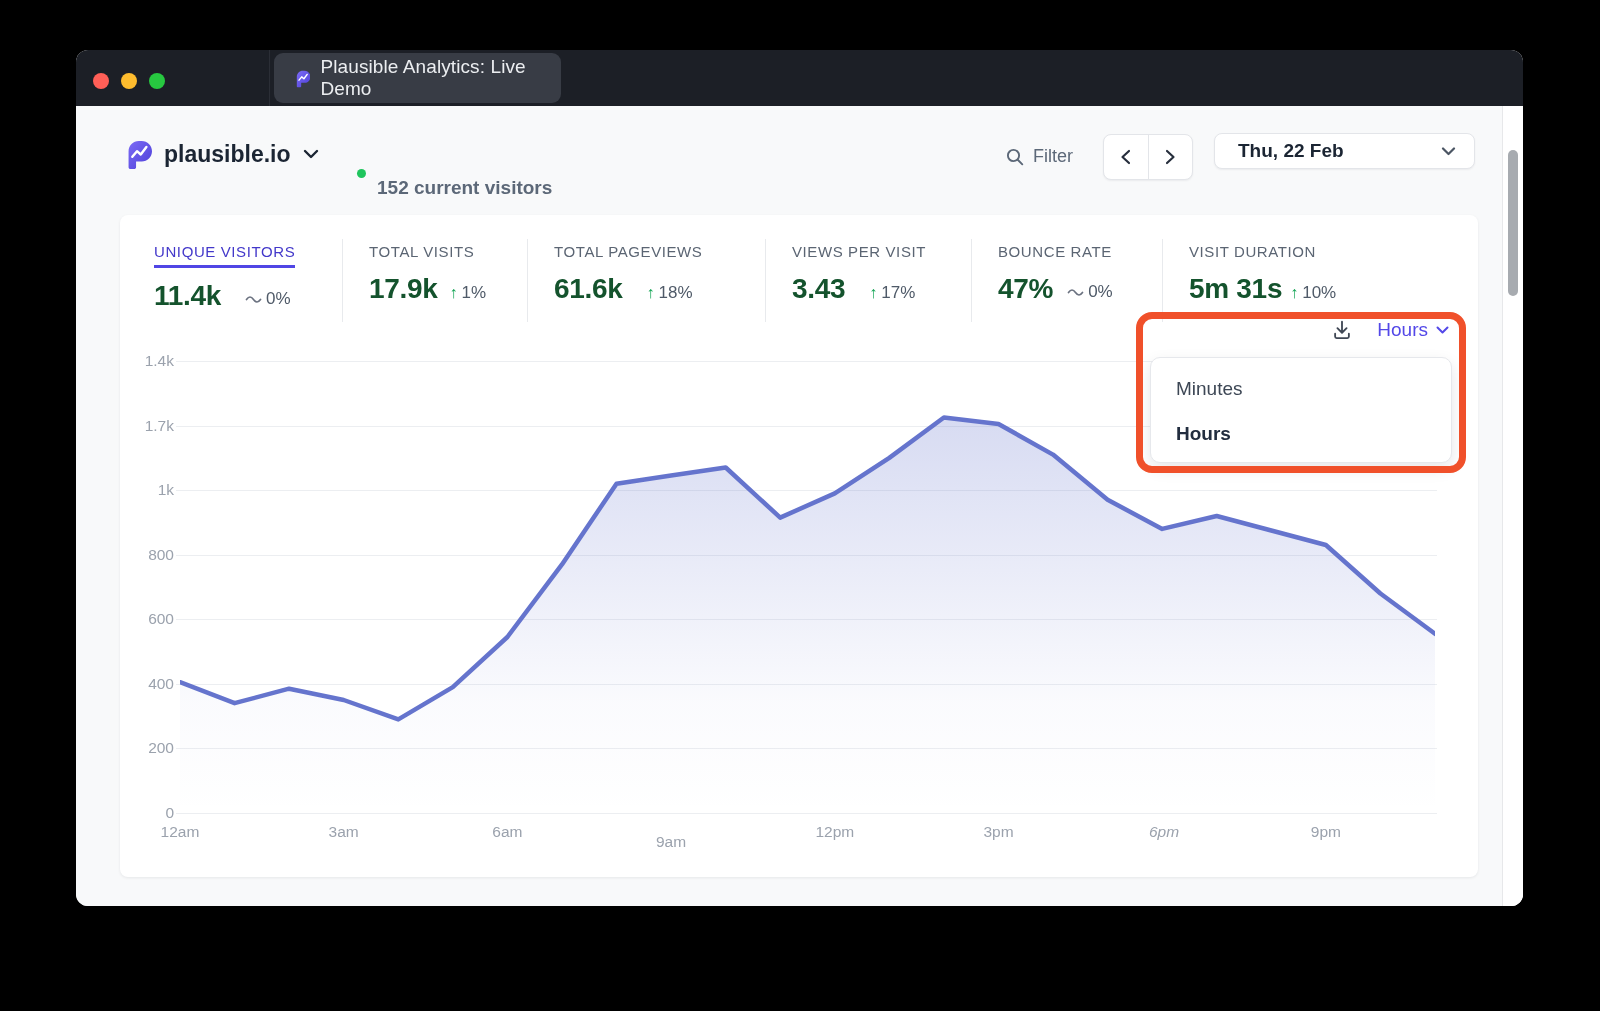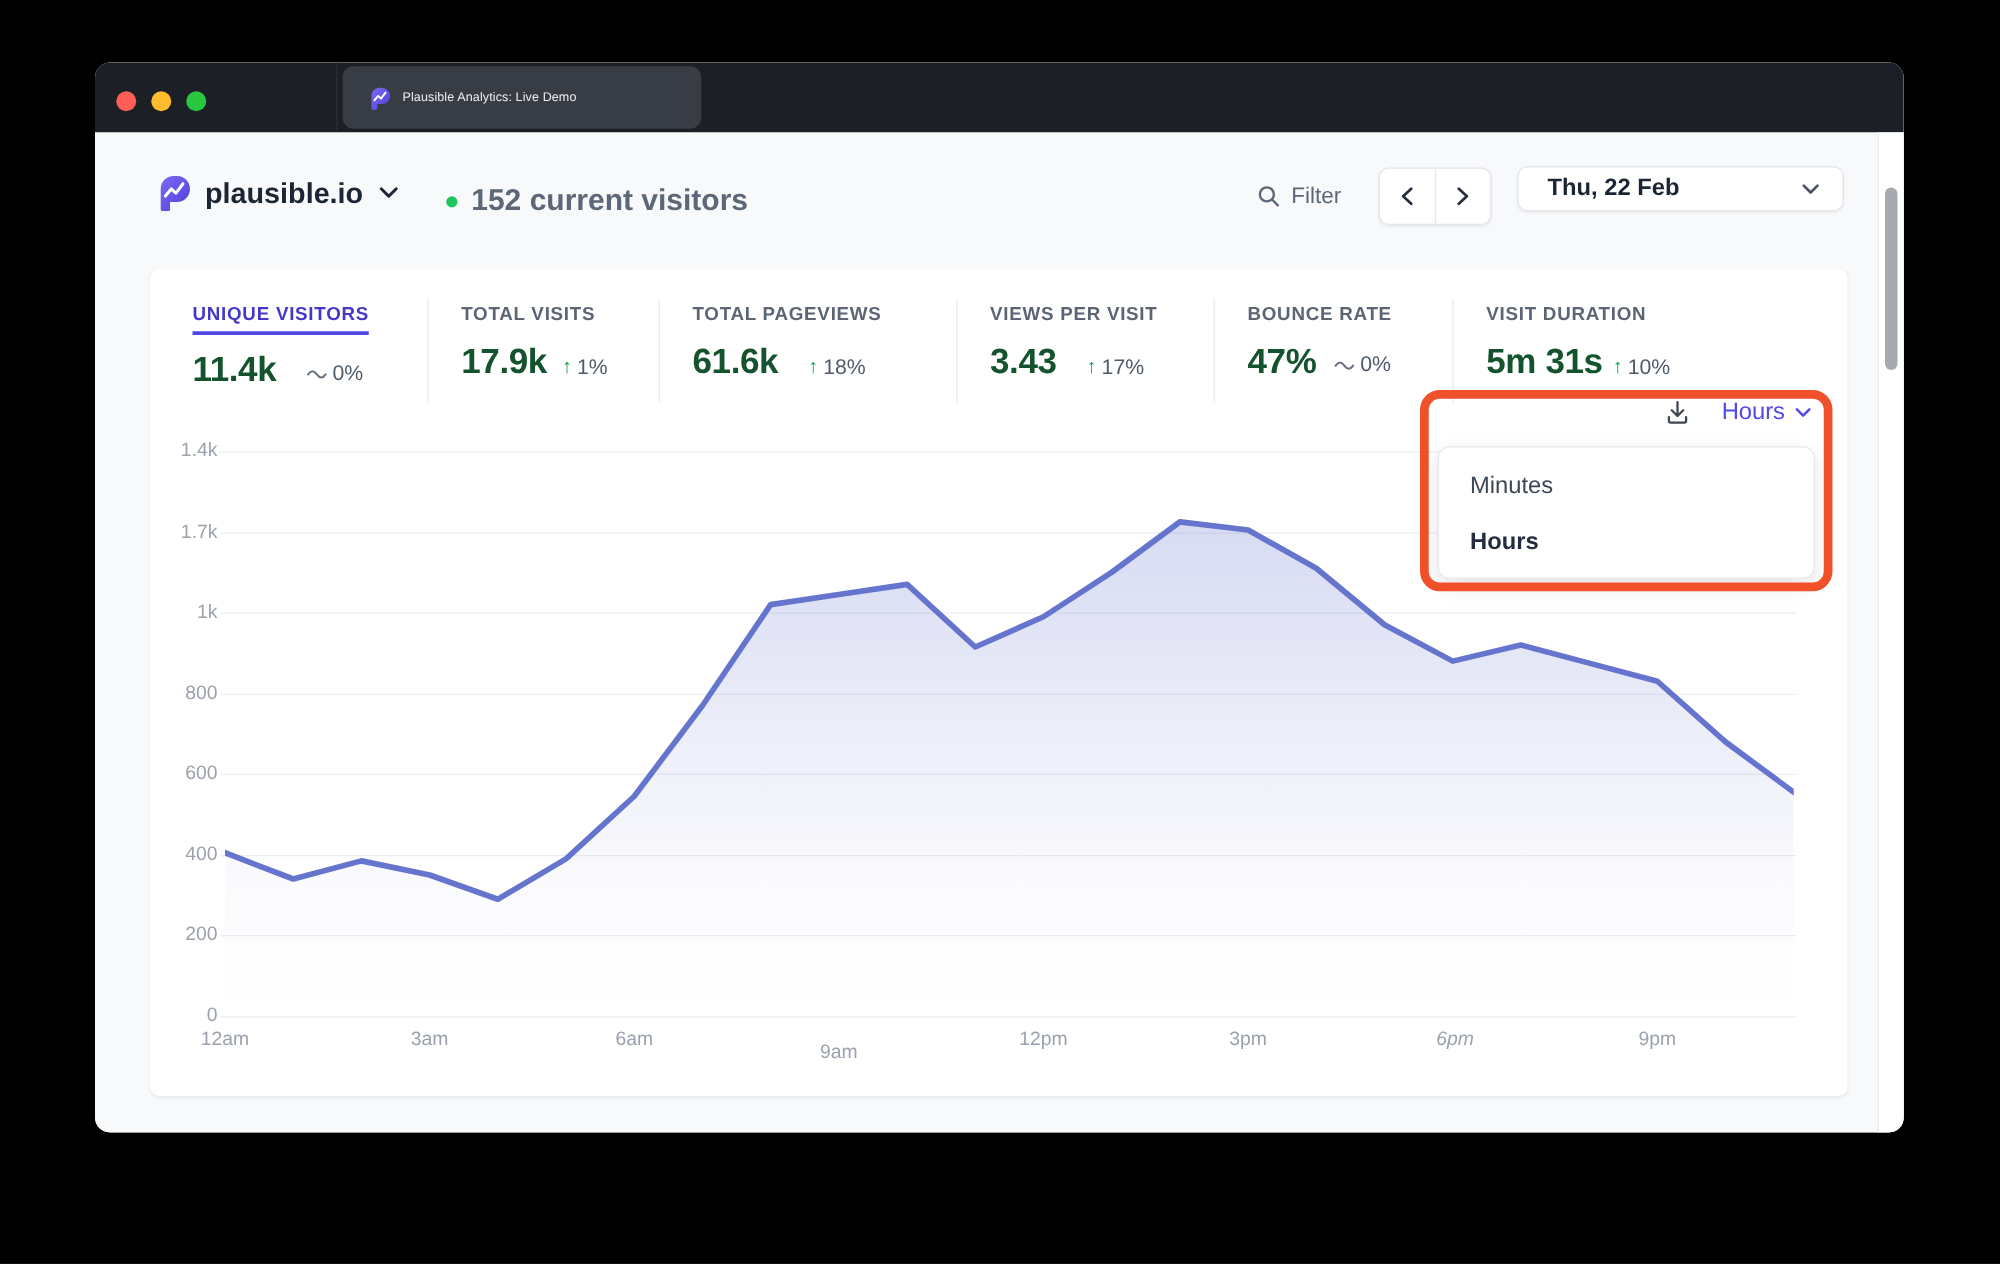--- a/index.html
+++ b/index.html
@@ -10,53 +10,53 @@
             border-radius:12px; overflow:hidden; background:#f8f9fa; }
 
   
   .titlebar { position:relative; height:56px; background:#1c1f26; }
   .traffic { position:absolute; left:17px; top:23px; display:flex; gap:12px; }
   .traffic span { width:16px; height:16px; border-radius:50%; display:block; }
   .tl-red { background:#ff5f57; } .tl-yellow { background:#febc2e; } .tl-green { background:#27c840; }
   .tb-divider { position:absolute; left:193px; top:0; width:1px; height:56px; background:#2b2e36; }
   .tab { position:absolute; left:198px; top:3px; width:287px; height:50px; background:#383c45;
          border-radius:9px; display:flex; align-items:center; padding-left:19px; gap:10px; }
-  .tab-title { color:#eceef1; font-size:10px; font-weight:500; letter-spacing:.1px; }
+  .tab-title { color:#eceef1; font-size:19px; font-weight:500; letter-spacing:.1px; }
 
   
   .content { position:relative; height:800px; background:#f8f9fa; }
 
   .scroll-gutter { position:absolute; right:0; top:0; width:21px; height:800px; background:#fff; border-left:1px solid #e7e8ea; }
   .scroll-thumb { position:absolute; left:5px; top:44px; width:10px; height:146px; border-radius:5px; background:#a7abb0; }
   .site-picker { position:absolute; left:46px; top:33px; display:flex; align-items:center; gap:12px; cursor:pointer; }
   .site-name { font-size:23px; font-weight:700; color:#1b2533; }
   .visitors-wrap { position:absolute; left:281px; top:41px; display:flex; align-items:center; gap:11px; }
   .green-dot { width:9px; height:9px; border-radius:50%; background:#1fc55d; }
-  .visitors-label { font-size:24px; font-weight:600; color:#5c6878; }
+  .visitors-label { font-size:19px; font-weight:600; color:#5c6878;margin-top:30px; }
   .filter-btn { position:absolute; left:929px; top:40px; display:flex; align-items:center; gap:8px;
                 font-size:18px; font-weight:500; color:#5c6878; cursor:pointer; }
   .nav-group { position:absolute; left:1027px; top:28px; width:90px; height:46px; background:#fff;
                border:1px solid #e3e5e9; border-radius:8px; box-shadow:0 1px 2px rgba(16,24,40,.06);
                display:flex; }
   .nav-btn { width:44px; display:flex; align-items:center; justify-content:center; cursor:pointer; }
   .nav-sep { width:1px; background:#e3e5e9; }
   .date-btn { position:absolute; left:1138px; top:27px; width:261px; height:36px; background:#fff;
               border:1px solid #e3e5e9; border-radius:8px; box-shadow:0 1px 2px rgba(16,24,40,.06);
               display:flex; align-items:center; padding:0 18px 0 23px; cursor:pointer; }
   .date-label { font-size:19px; font-weight:600; color:#1b2533; flex:1; }
 
   
   .card { position:absolute; left:44px; top:109px; width:1358px; height:662px; background:#fff;
           border-radius:8px; box-shadow:0 1px 3px rgba(16,24,40,.08); }
 
   .metrics { position:absolute; left:0; top:24px; right:0; display:flex; }
   .metric { padding:4px 0 10px 26px; cursor:pointer; }
   .metric.first { padding-left:34px; }
   .metric.divided { border-right:1px solid #e8eaed; }
-  .m-label { display:inline-block; font-size:15px; font-weight:700; letter-spacing:.6px;
+  .m-label { display:inline-block; font-size:15px; font-weight:400; letter-spacing:.6px;
              color:#5b6573; white-space:nowrap; }
   .m-label.active { color:#4338ca; border-bottom:3px solid #5046e5; padding-bottom:5px; }
   .m-valrow { display:flex; align-items:baseline; gap:24px; margin-top:12px; }
   .m-value { font-size:28px; font-weight:800; color:#14532d; letter-spacing:-.3px; white-space:nowrap; }
   .m-chg { display:inline-flex; align-items:center; gap:4px; font-size:17px; color:#4f5a68; }
   .chg-arrow { color:#12a454; font-weight:700; font-size:16px; }
 
   
   .trigger-row { position:absolute; top:100px; right:29px; height:30px; display:flex; align-items:center; gap:24px; z-index:3; }
   .dl-btn { display:flex; align-items:center; cursor:pointer; }

